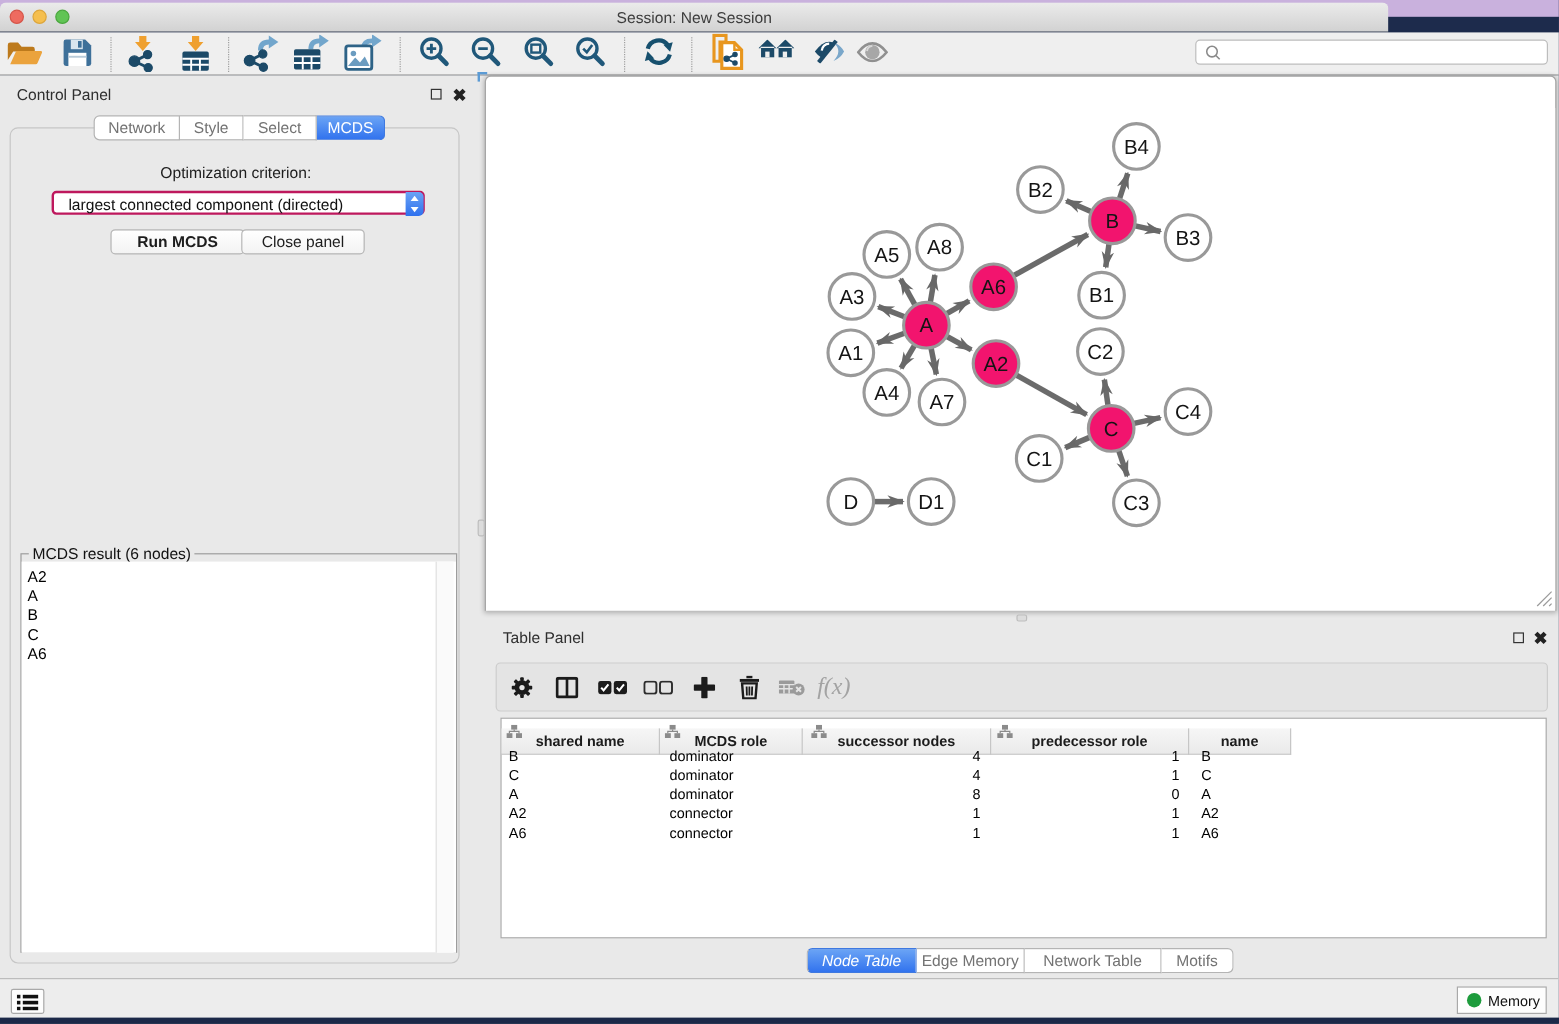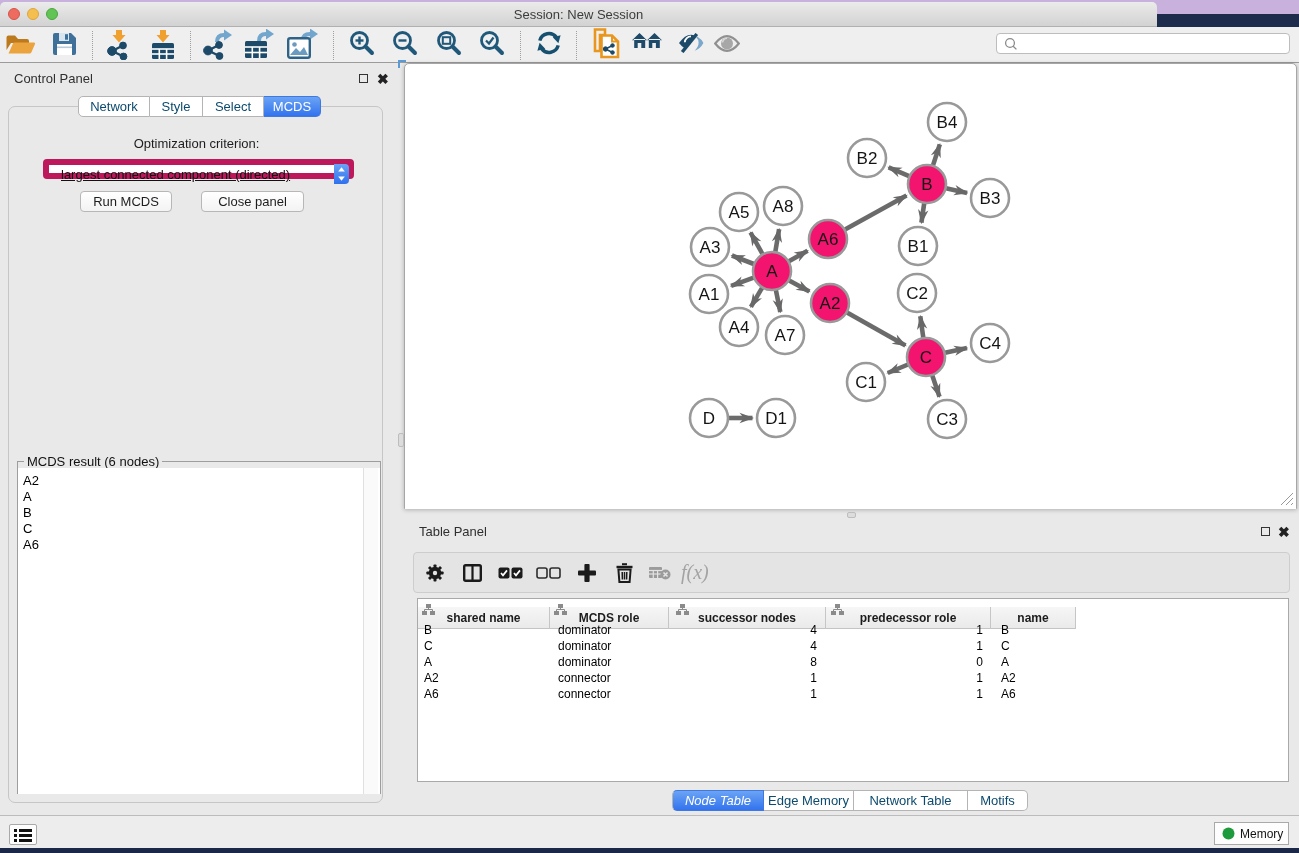--- a/index.html
+++ b/index.html
@@ -13,26 +13,26 @@
 #titlebar .tl { position:absolute; border-radius:50%; width:12px; height:12px; top:6px; }
 #title-text { position:absolute; width:100%; text-align:center; top:5px; font-size:13px; color:#3c3c3c; }
 #toolbar { position:absolute; left:0; top:27px; width:1299px; height:36px; background:#efefef; border-bottom:1px solid #9b9b9b; }
 .tsep { position:absolute; height:29px; width:0; border-left:1px dotted #9f9f9f; }
 #searchbox { position:absolute; left:996px; top:6px; width:294px; height:21px; background:#fff; border:1px solid #bdbdbd; border-radius:4px; }
 #mainbg { position:absolute; left:0; top:63px; width:1299px; height:753px; background:#e9e9e9; }
 
 #cp-title { position:absolute; left:14px; top:71px; font-size:13px; color:#2f2f2f; }
 #cp-inner { position:absolute; left:8px; top:106px; width:375px; height:697px; border:1px solid #c6c6c6; border-radius:7px; background:#e9e9e9; }
 .seg { position:absolute; display:flex; }
-.seg .s { height:21px; background:#fff; border:1px solid #b4b4b4; border-left:none; font-size:13px; color:#0c4a6e; text-align:center; line-height:20px; }
+.seg .s { height:21px; background:#fff; border:1px solid #b4b4b4; border-left:none; font-size:13px; color:#737373; text-align:center; line-height:20px; }
 .seg .s:first-child { border-left:1px solid #b4b4b4; border-radius:5px 0 0 5px; }
 .seg .s:last-child { border-radius:0 5px 5px 0; }
 .seg .sel { background:linear-gradient(#6ba4f5,#3273ee); color:#fff; border-color:#3f79e0; }
 #opt-label { position:absolute; left:9px; top:136px; width:375px; text-align:center; font-size:13px; color:#1d1d1d; }
-#dropdown { position:absolute; left:43px; top:159px; width:311px; height:20px; background:#fff; border:6px solid #be185d; border-radius:4px; font-size:13px; color:#111; line-height:19px; padding-left:12px;text-decoration:underline; }
+#dropdown { position:absolute; left:43px; top:159px; width:311px; height:20px; background:#fff; border:2px solid #be185d; border-radius:4px; font-size:13px; color:#111; line-height:19px; padding-left:12px; }
 #dd-btn { position:absolute; right:-1px; top:-1px; width:15px; height:20px; background:linear-gradient(#6aa3f5,#2f71ee); border-radius:0 4px 4px 0; }
 .btn { position:absolute; height:21px; background:linear-gradient(#ffffff,#f3f3f3); border:1px solid #b7b7b7; border-radius:4px; font-size:13px; color:#1d1d1d; text-align:center; line-height:19px; }
 #fieldset { position:absolute; left:17px; top:461px; width:364px; height:333px; border:1px solid #9d9d9d; }
 #fs-legend { position:absolute; left:6px; top:-8px; background:#e9e9e9; padding:0 3px; font-size:13px; color:#111; }
 #fs-list { position:absolute; left:0px; top:6px; width:362px; height:326px; background:#fff; }
 #fs-list .li { padding-left:5px; font-size:13px; height:16px; line-height:16px; color:#000; }
 #fs-scroll { position:absolute; right:2px; top:6px; width:15px; height:326px; background:#fafafa; border-left:1px solid #e0e0e0; }
 
 #netwin { position:absolute; left:404px; top:63px; width:893px; height:446px; background:#fff; border:1px solid #a6a6a6; border-radius:5px 5px 0 0; box-shadow:0 1px 4px rgba(0,0,0,0.25); }
 #netwin-tb { position:absolute; left:0; top:0; width:100%; height:25px; background:linear-gradient(#f2f2f2,#d8d8d8); border-bottom:1px solid #b5b5b5; border-radius:5px 5px 0 0; }
@@ -233,21 +233,21 @@
   <div class="s" style="width:61px;">Select</div>
   <div class="s sel" style="width:57px;">MCDS</div>
 </div>
 <div id="opt-label">Optimization criterion:</div>
 <div id="dropdown">largest connected component (directed)
   <div id="dd-btn"><svg width="15" height="20" viewBox="0 0 15 20">
         <path d="M7.5 3.2 L10.8 7.6 L4.2 7.6 Z" fill="#fff"></path>
         <path d="M7.5 16.8 L10.8 12.4 L4.2 12.4 Z" fill="#fff"></path>
       </svg></div>
 </div>
-<div class="btn" style="left:80px;top:191px;width:92px;">Run MCDS</div>
+<div class="btn" style="left:92px;top:191px;width:112px;font-weight:bold;">Run MCDS</div>
 <div class="btn" style="left:201px;top:191px;width:103px;">Close panel</div>
 <div id="fieldset">
   <div id="fs-legend">MCDS result (6 nodes)</div>
   <div id="fs-list">
     <div style="height:5px"></div>
     <div class="li">A2</div>
       <div class="li">A</div>
       <div class="li">B</div>
       <div class="li">C</div>
       <div class="li">A6</div>

